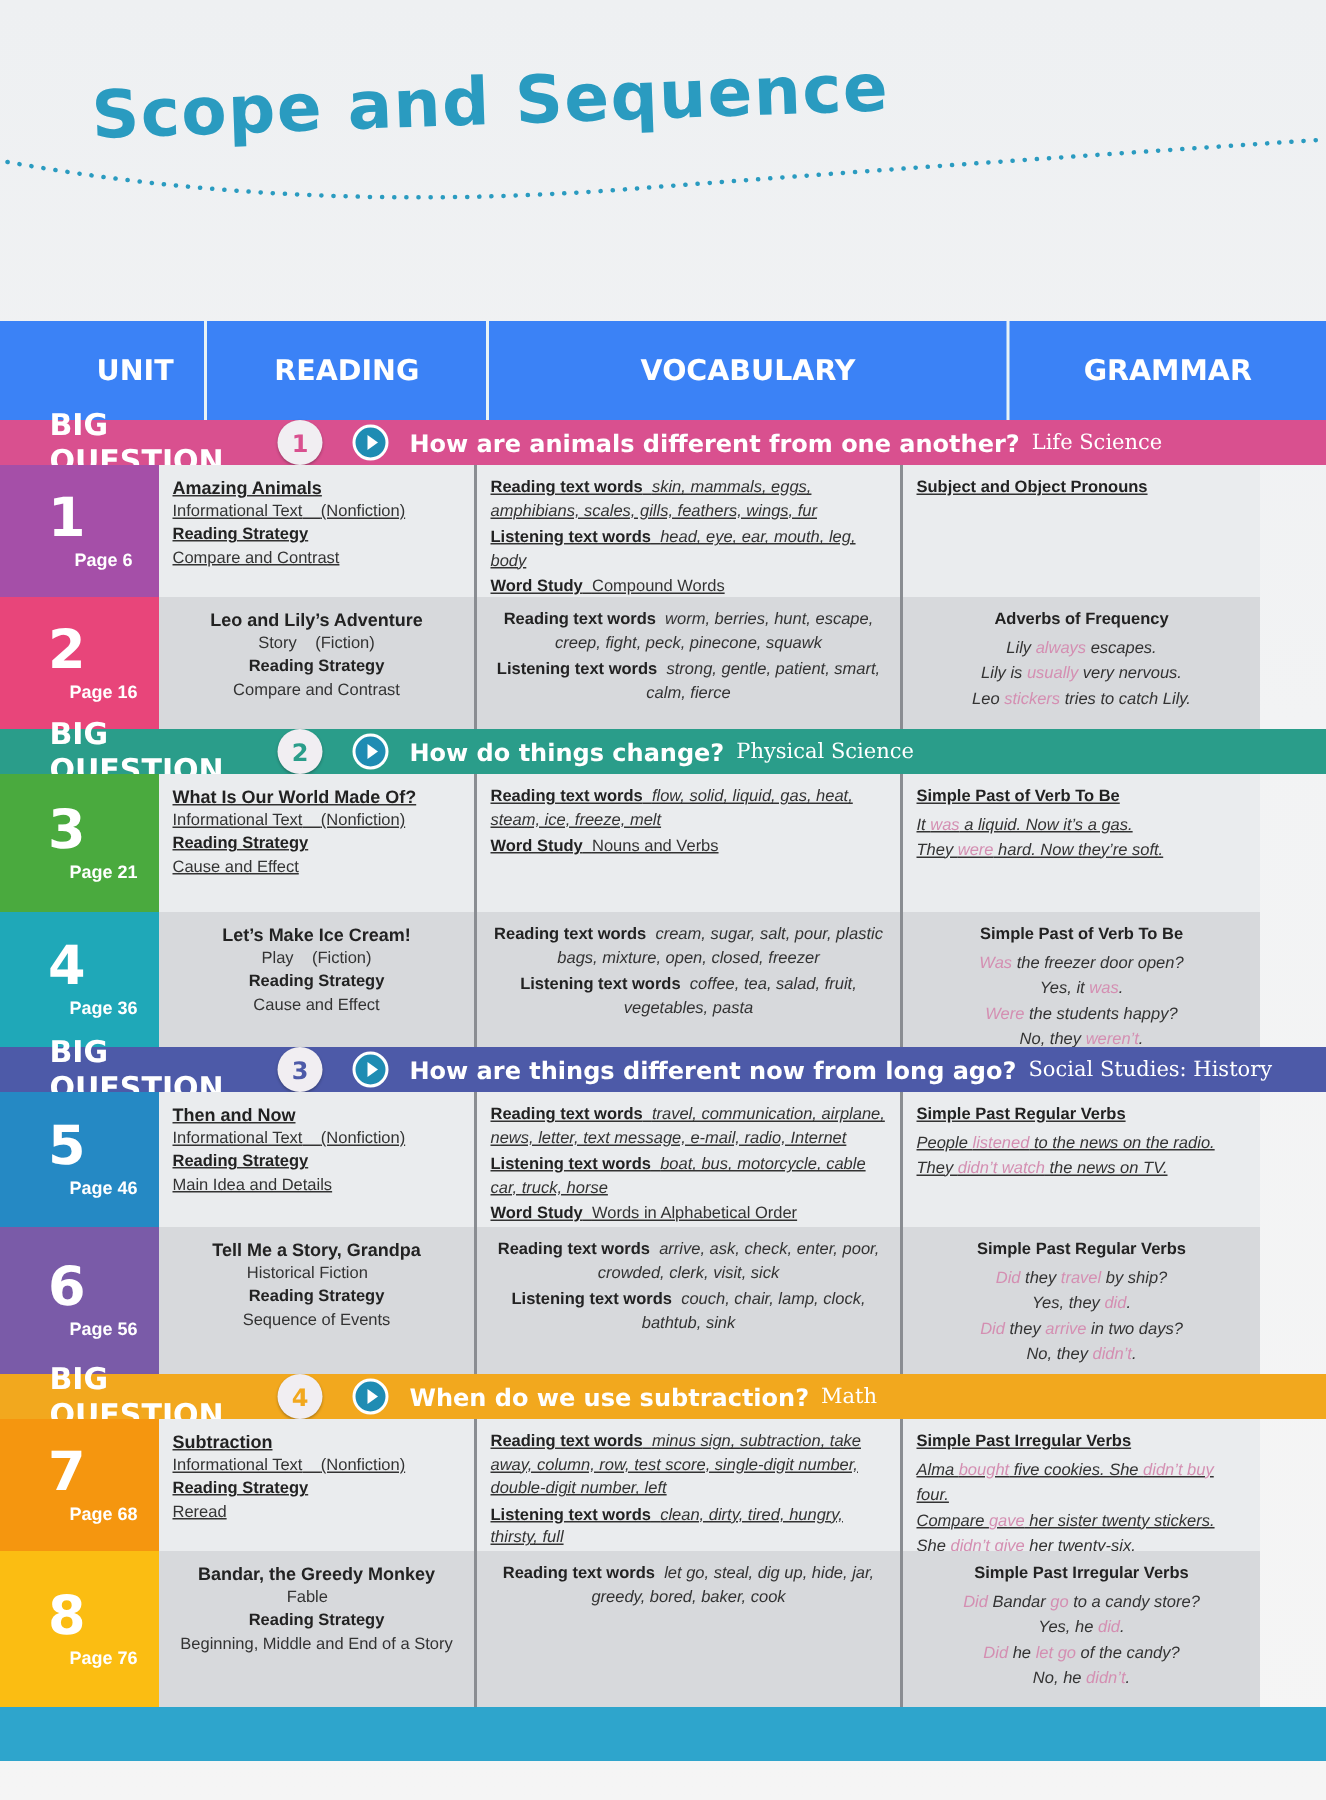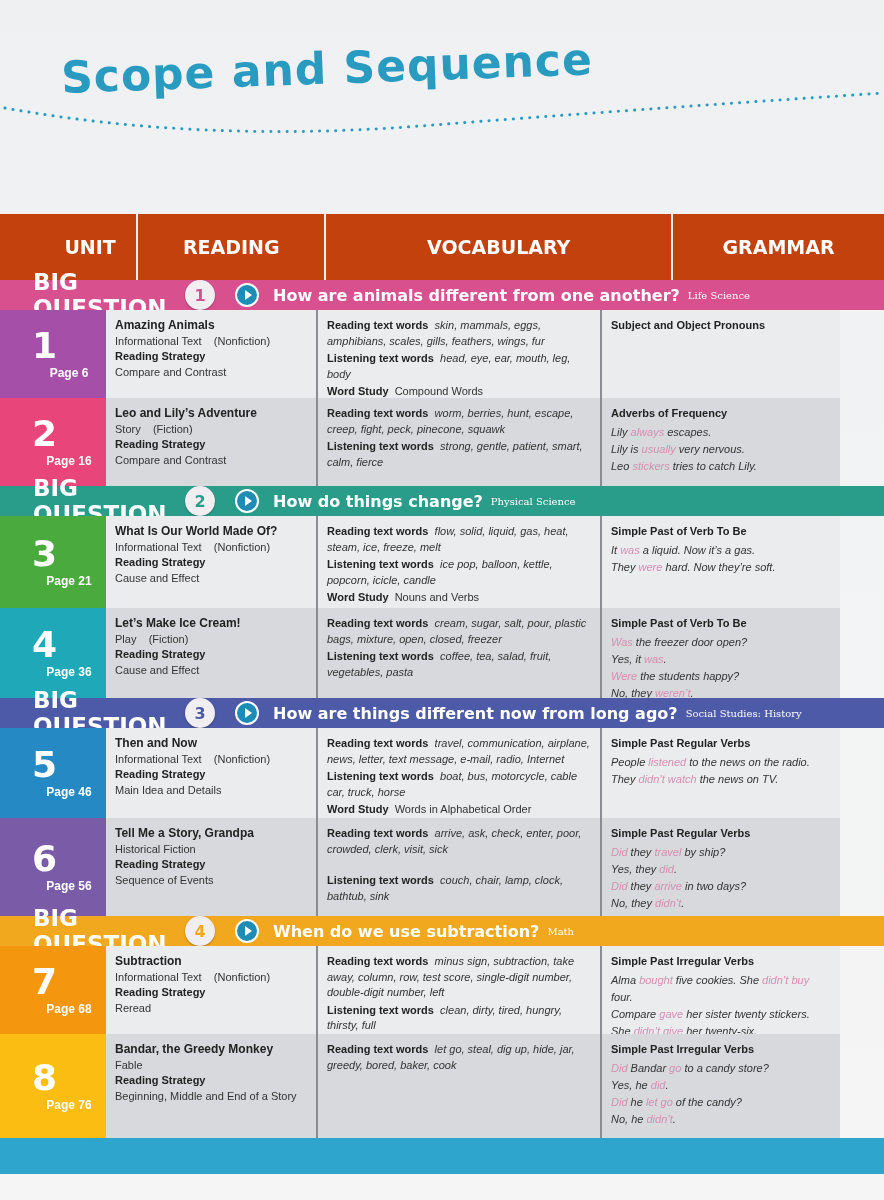--- a/index.html
+++ b/index.html
@@ -1,39 +1,39 @@
 <!DOCTYPE html>
 <html><head>
 <meta charset="utf-8">
 <style>
   html,body{margin:0;padding:0;}
   body{width:884px;height:1200px;overflow:hidden;background:linear-gradient(180deg,#eef0f2 0%,#f2f3f4 40%,#f5f5f5 100%);font-family:"Liberation Sans",sans-serif;position:relative;}
   .title{position:absolute;left:62px;top:52px;font-family:"DejaVu Sans",sans-serif;font-weight:bold;font-size:44px;color:#2a9bc0;letter-spacing:1px;transform:rotate(-2deg);transform-origin:left bottom;margin:0;}
   .dots{position:absolute;left:0;top:88px;width:884px;height:50px;}
   .table{position:absolute;left:0;top:214px;width:884px;}
-  .hdr{display:flex;height:66px;background:#c2410c;padding-left:44px;}
+  .hdr{display:flex;height:66px;background:#3b82f6;padding-left:44px;}
   .hdr div{color:#fff;font-family:"DejaVu Sans",sans-serif;font-weight:bold;font-size:19px;display:flex;align-items:center;justify-content:center;border-right:2px solid #e8f3f6;box-sizing:border-box;}
   .c-unit{width:106px;}
   .c-read{width:212px;}
   .c-voc{width:391px;}
   .c-gram{width:238px;}
   .bq{height:30px;display:flex;align-items:center;color:#fff;position:relative;}
-  .bq-label{font-family:"DejaVu Sans",sans-serif;font-weight:bold;font-size:23px;margin-left:33px;width:152px;}
+  .bq-label{font-family:"DejaVu Sans",sans-serif;font-weight:bold;font-size:20px;margin-left:33px;width:152px;}
   .bq-num{width:30px;height:30px;border-radius:50%;background:#f1eef2;color:inherit;display:flex;align-items:center;justify-content:center;font-family:"DejaVu Sans",sans-serif;font-weight:bold;font-size:16px;box-shadow:0 1px 2px rgba(0,0,0,.3);}
   .bq-play{width:20px;height:20px;border-radius:50%;background:#1f8cb3;border:2px solid #fff;margin-left:20px;display:flex;align-items:center;justify-content:center;}
   .bq-play:after{content:"";border-left:7px solid #fff;border-top:5px solid transparent;border-bottom:5px solid transparent;margin-left:2px;}
   .bq-q{font-family:"DejaVu Sans",sans-serif;font-weight:bold;font-size:16px;margin-left:14px;}
-  .bq-sub{font-family:"DejaVu Serif",serif;font-size:10px;margin-left:8px;}
+  .bq-sub{font-family:"DejaVu Serif",serif;font-size:14px;margin-left:8px;}
   .row{display:flex;position:relative;}
   .unit{width:106px;color:#fff;display:flex;flex-direction:column;justify-content:center;padding-left:32px;box-sizing:border-box;}
   .unit-num{font-family:"DejaVu Sans",sans-serif;font-weight:bold;font-size:36px;line-height:36px;}
   .unit-page{font-weight:bold;font-size:12px;margin-top:2px;text-align:center;}
   .cell{box-sizing:border-box;padding:8px 9px 6px 9px;font-size:11px;color:#333;line-height:15.5px;border-right:2px solid #8a8d92;}
-  .row.odd .cell{background:#eaecee;}
-  .row.even .cell{background:#d7d9dc;}
+  .row.odd .cell{background:#eaecee;text-decoration:underline;}
+  .row.even .cell{background:#d7d9dc;text-align:center;}
   .cell.read{width:212px;}
   .cell.voc{width:284px;}
   .cell.gram{width:238px;border-right:none;}
   .b{font-weight:bold;color:#222;}
   .t{font-weight:bold;font-size:12px;color:#222;}
   .i{font-style:italic;}
   .hl{color:#d48fb2;font-style:italic;}
   .gl{font-style:italic;line-height:17px;}
   .footer-bar{height:36px;background:#2ea5cc;}
 </style>
@@ -122,21 +122,20 @@
       <span class="unit-page">Page 21</span>
     </div>
     <div class="cell read">
       <div class="t">What Is Our World Made Of?</div>
       <div><span class="genre">Informational Text</span>&nbsp;&nbsp;&nbsp;&nbsp;<span class="gtype">(Nonfiction)</span></div>
       <div class="b">Reading Strategy</div>
       <div class="strat">Cause and Effect</div>
     </div>
     <div class="cell voc">
       <div><span class="b">Reading text words</span>&nbsp;&nbsp;<span class="i rw">flow, solid, liquid, gas, heat, steam, ice, freeze, melt</span></div>
-      <div style="margin-top:2px"><span class="b">Listening text words</span>&nbsp;&nbsp;<span class="i lw">ice pop, balloon, kettle, popcorn, icicle, candle</span></div>
       <div class="ws-row" style="margin-top:2px"><span class="b">Word Study</span>&nbsp;&nbsp;<span class="ws">Nouns and Verbs</span></div>
     </div>
     <div class="cell gram">
       <div class="b" style="margin-bottom:2px">Simple Past of Verb To Be</div>
       <div class="glines">
             <div class="gl"><span>It </span><span class="hl">was</span><span> a liquid. Now it’s a gas.</span></div>
             <div class="gl"><span>They </span><span class="hl">were</span><span> hard. Now they’re soft.</span></div>
           </div>
     </div>
   </div>
@@ -207,21 +206,21 @@
       <span class="unit-page">Page 56</span>
     </div>
     <div class="cell read">
       <div class="t">Tell Me a Story, Grandpa</div>
       <div><span class="genre">Historical Fiction</span>&nbsp;&nbsp;&nbsp;&nbsp;<span class="gtype"></span></div>
       <div class="b">Reading Strategy</div>
       <div class="strat">Sequence of Events</div>
     </div>
     <div class="cell voc">
       <div><span class="b">Reading text words</span>&nbsp;&nbsp;<span class="i rw">arrive, ask, check, enter, poor, crowded, clerk, visit, sick</span></div>
-      <div style="margin-top:16px"><span class="b">Listening text words</span>&nbsp;&nbsp;<span class="i lw">couch, chair, lamp, clock, bathtub, sink</span></div>
+      <div style="margin-top:2px"><span class="b">Listening text words</span>&nbsp;&nbsp;<span class="i lw">couch, chair, lamp, clock, bathtub, sink</span></div>
 
     </div>
     <div class="cell gram">
       <div class="b" style="margin-bottom:2px">Simple Past Regular Verbs</div>
       <div class="glines">
             <div class="gl"><span class="hl">Did</span><span> they </span><span class="hl">travel</span><span> by ship?</span></div>
             <div class="gl"><span>Yes, they </span><span class="hl">did</span><span>.</span></div>
             <div class="gl"><span class="hl">Did</span><span> they </span><span class="hl">arrive</span><span> in two days?</span></div>
             <div class="gl"><span>No, they </span><span class="hl">didn’t</span><span>.</span></div>
           </div>

